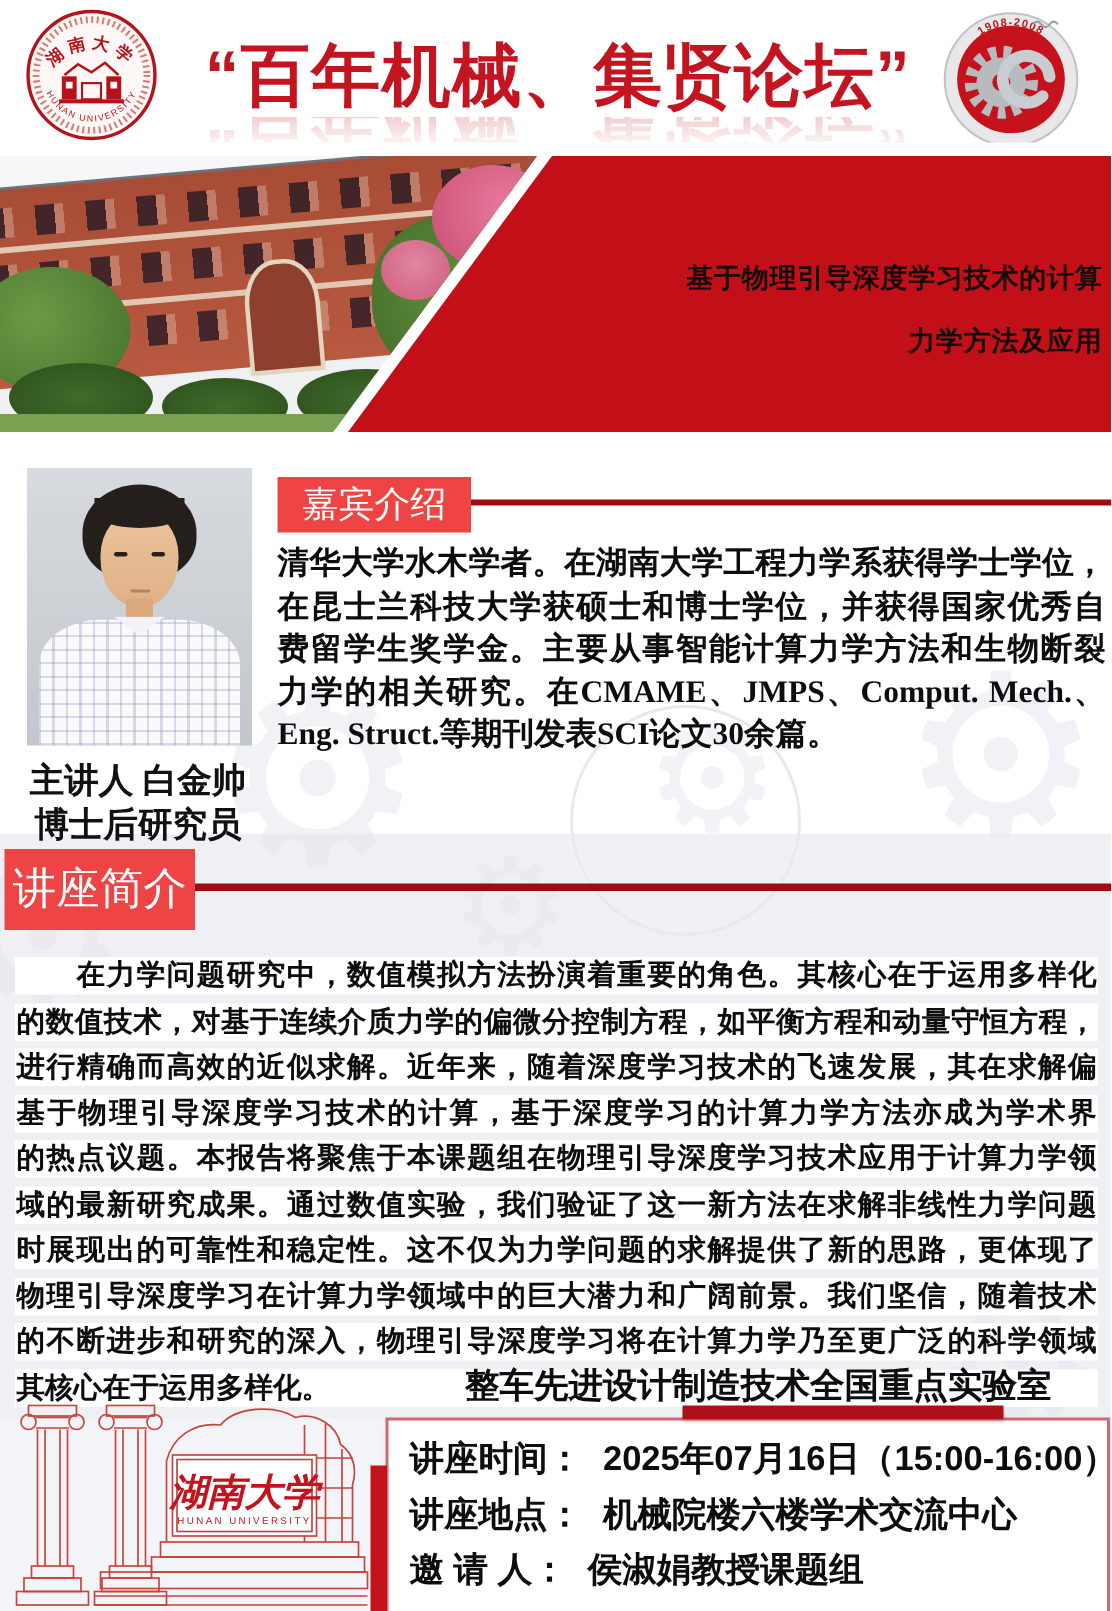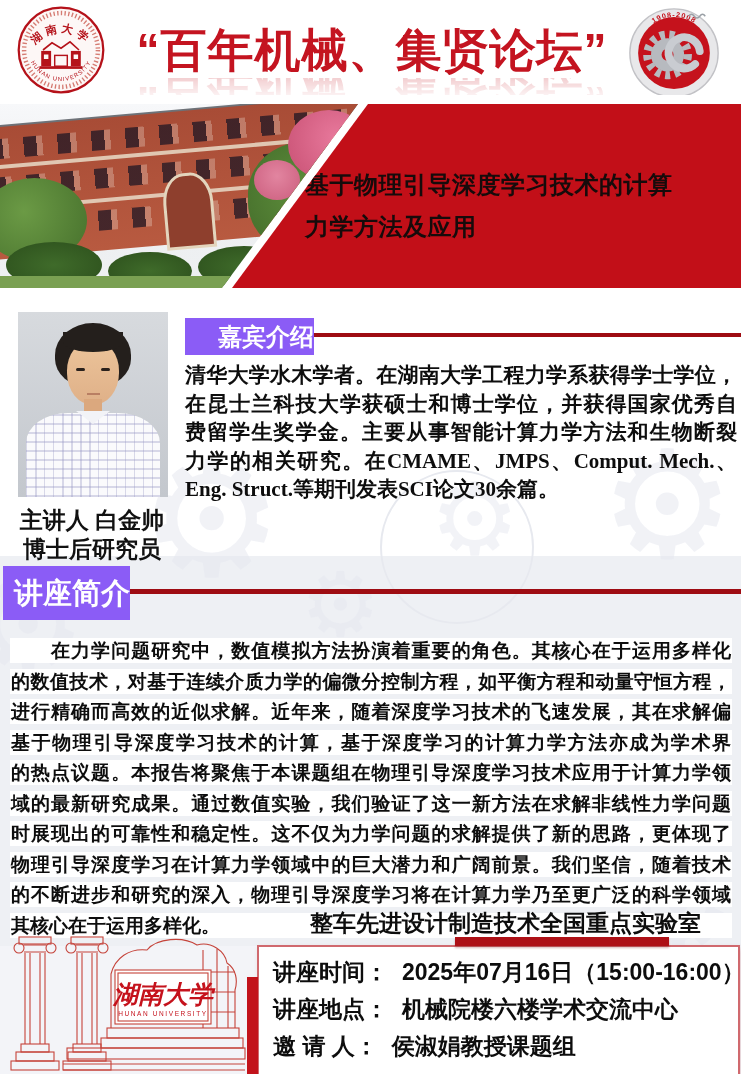--- a/index.html
+++ b/index.html
@@ -21,22 +21,22 @@
       -webkit-mask-image:linear-gradient(to top,rgba(0,0,0,.85),transparent 70%);
       mask-image:linear-gradient(to top,rgba(0,0,0,.85),transparent 70%);}
 
   
   .banner{left:0;top:95px;width:741px;height:194px;background:#ffffff;}
   .banner-photo{left:0;top:9px;width:360px;height:184px;overflow:hidden;
       clip-path:polygon(0 0,358px 0,222px 100%,0 100%);
       background:linear-gradient(180deg,#f7f8fa 0%,#edeff1 45%,#eef0f2 100%);}
   .banner-red{left:0;top:9px;width:741px;height:184px;background:#c20f18;
       clip-path:polygon(368px 0,741px 0,741px 100%,232px 100%);}
-  .banner-title{font-weight:900;color:#160b0b;font-size:24px;line-height:42px;
-      text-align:left;letter-spacing:.5px;}
+  .banner-title{font-weight:900;color:#160b0b;font-size:18px;line-height:42px;
+      text-align:right;letter-spacing:.5px;}
 
   
   .roof{left:-20px;top:4px;width:430px;height:24px;background:linear-gradient(#70747a,#3a3d41);transform:rotate(-5deg);}
   .facade{left:-12px;top:24px;width:410px;height:132px;background:linear-gradient(#a84c36,#b85a40);
       transform:rotate(-5deg);transform-origin:left top;}
   .winrow{position:absolute;left:0;width:100%;height:20px;
       background:repeating-linear-gradient(90deg,rgba(25,20,35,.72) 0 13px,rgba(246,240,230,.28) 13px 19px,transparent 19px 34px);}
   .cornice{position:absolute;left:0;width:100%;height:4px;background:#e9dcc8;opacity:.85;}
   .entry{position:absolute;left:168px;top:62px;width:44px;height:70px;background:#8e3f2d;
       border:3px solid #e3d5bd;border-radius:22px 22px 0 0/30px 30px 0 0;}
@@ -56,21 +56,21 @@
   .p-shirt{position:absolute;left:8px;top:101px;width:134px;height:84px;background-color:#fafafc;
       background-image:repeating-linear-gradient(90deg,rgba(150,150,195,.35) 0 1.5px,transparent 1.5px 9px),
                        repeating-linear-gradient(0deg,rgba(150,150,195,.35) 0 1.5px,transparent 1.5px 9px);
       border-radius:42px 42px 0 0/30px 30px 0 0;}
   .p-collar{position:absolute;left:58px;top:99px;width:34px;height:13px;background:#f2f3f7;
       clip-path:polygon(0 0,50% 100%,100% 0);}
 
   .caption{font-weight:bold;color:#111;font-size:23px;line-height:29px;text-align:center;}
 
   
-  .sec-box{background:#8b5cf6;color:#ffffff;font-weight:bold;text-align:right;}
+  .sec-box{background:#ef4444;color:#ffffff;font-weight:normal;text-align:center;}
   .sec-line{background:#9e0c12;}
 
   
   .bio-line{height:28.5px;line-height:28.5px;font-size:21px;font-weight:bold;color:#0d0d0d;
       font-family:"Liberation Serif","DejaVu Serif",serif;
       text-align:justify;text-align-last:justify;text-justify:distribute;white-space:pre;overflow:visible;}
   .bio-line.short{text-align-last:left;}
 
   
   .ab-line{height:25px;line-height:25px;background:#ffffff;margin-bottom:5.5px;padding:0 1px;

